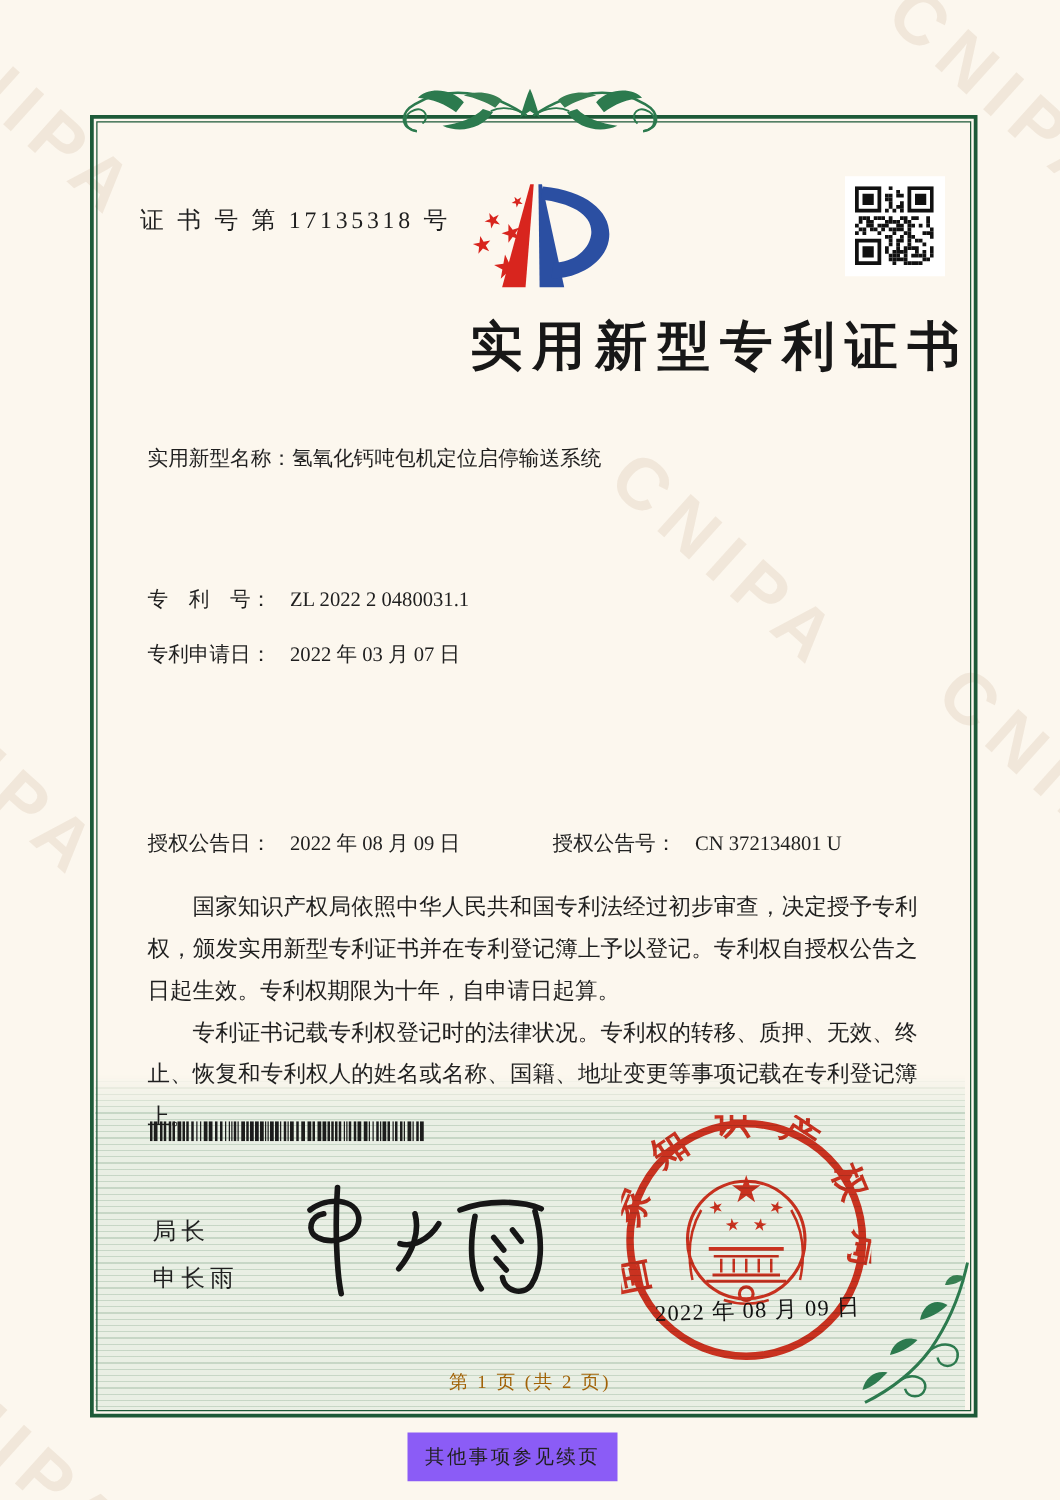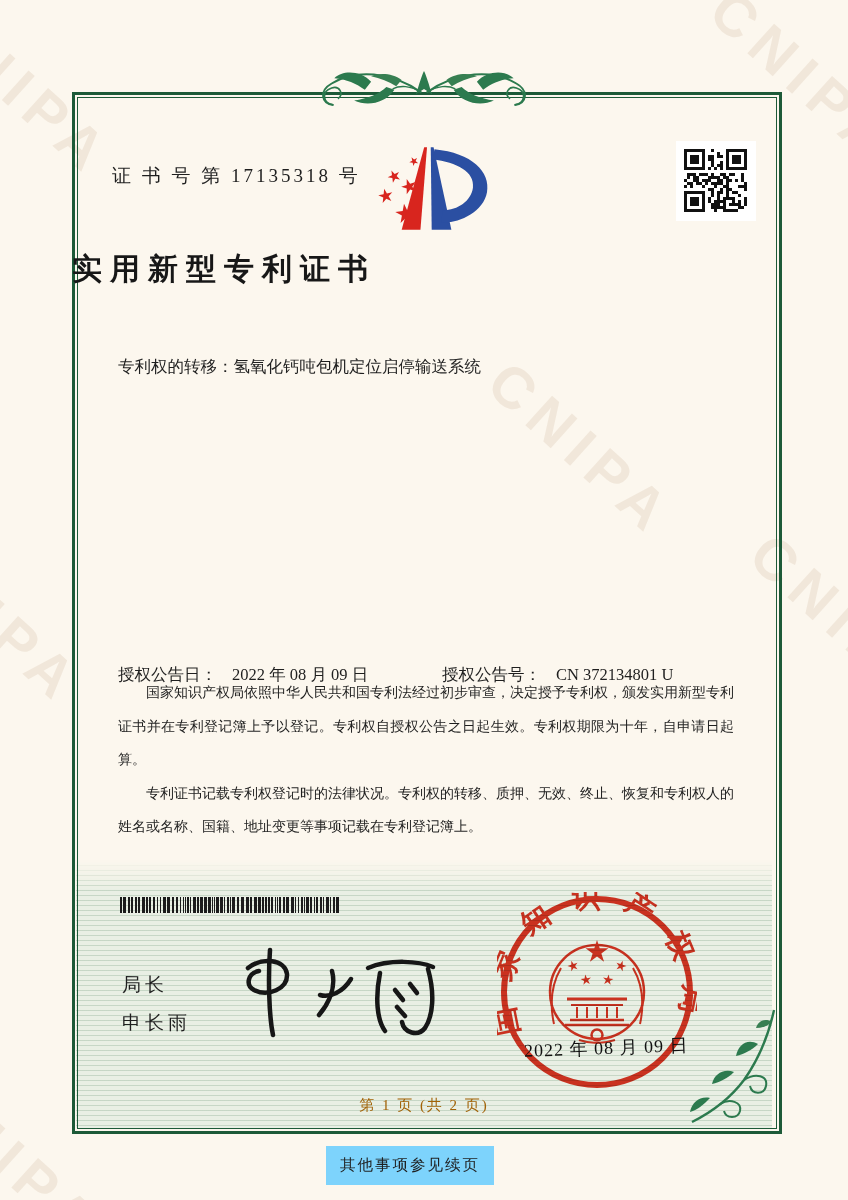--- a/index.html
+++ b/index.html
@@ -27,44 +27,44 @@
   .orn{position:absolute;z-index:3;}
   .orn-top{left:284px;top:62px;}
   .orn-corner{left:686px;top:1006px;}
 
   .content{position:absolute;left:0;top:0;width:784px;height:1200px;z-index:4;}
 
   .cert-no{position:absolute;left:112px;top:163px;font-size:19px;letter-spacing:3px;}
   .logo{position:absolute;left:352px;top:140px;}
   .qrbox{position:absolute;left:676px;top:141px;width:80px;height:80px;background:#fff;}
   .qrbox svg{position:absolute;left:8px;top:8px;}
-  .title{position:absolute;left:72px;top:249px;width:704px;text-align:left;
-         font-size:30px;font-weight:bold;letter-spacing:8px;color:#171717;}
+  .title{position:absolute;left:72px;top:249px;width:704px;text-align:right;
+         font-size:42px;font-weight:bold;letter-spacing:8px;color:#171717;}
 
   .field-row{position:absolute;left:118px;font-size:16.5px;white-space:nowrap;}
   .flabel{display:inline-block;min-width:114px;white-space:pre;}
   .fvalue{white-space:pre;}
   .grant-second{position:absolute;left:324px;top:0;white-space:nowrap;}
 
-  .paras{position:absolute;left:118px;top:676px;width:616px;font-size:14px;
+  .paras{position:absolute;left:118px;top:709px;width:616px;font-size:18px;
          line-height:33.5px;text-align:justify;}
   .paras p{margin:0;text-indent:2em;}
 
   .barcode{position:absolute;left:120px;top:897px;}
   .signer-role{position:absolute;left:122px;top:972px;font-size:19px;letter-spacing:4px;}
   .signer-name{position:absolute;left:122px;top:1010px;font-size:19px;letter-spacing:4px;text-align:right;}
   .sig{position:absolute;left:232px;top:938px;}
 
   .seal{position:absolute;left:497px;top:892px;z-index:5;mix-blend-mode:multiply;opacity:0.95;}
   .seal-date{position:absolute;left:524px;top:1036px;z-index:6;font-size:18px;
              letter-spacing:1px;color:#111;white-space:pre;transform:rotate(-2deg);}
 
   .page-info{position:absolute;left:72px;top:1096px;width:704px;text-align:center;
              font-size:15px;letter-spacing:2px;color:#a16207;z-index:4;}
-  .note-box{position:absolute;left:326px;top:1146px;background:#7dd3fc;padding:9px 14px;
+  .note-box{position:absolute;left:326px;top:1146px;background:#8b5cf6;padding:9px 14px;
             font-size:15.5px;letter-spacing:2px;z-index:4;}
 </style>
 </head>
 <body>
 
 <div class="page">
 
   <svg width="0" height="0" style="position:absolute">
     <defs>
       <polygon id="star5" points="0,-1 0.2245,-0.309 0.951,-0.309 0.3633,0.118 0.5878,0.809 0,0.382 -0.5878,0.809 -0.3633,0.118 -0.951,-0.309 -0.2245,-0.309"></polygon>
@@ -260,21 +260,27 @@
           <rect x="48" y="6" width="9" height="9" fill="#111"></rect>
           <rect x="0" y="42" width="21" height="21" fill="#111"></rect>
           <rect x="3" y="45" width="15" height="15" fill="#fff"></rect>
           <rect x="6" y="48" width="9" height="9" fill="#111"></rect>
         </svg>
     </div>
 
     <div class="title">实用新型专利证书</div>
 
     <div class="field-row" style="top:356px">
-      <span class="flabel">专利权的转移：</span><span class="fvalue">氢氧化钙吨包机定位启停输送系统</span>
+      <span class="flabel">实用新型名称：</span><span class="fvalue">氢氧化钙吨包机定位启停输送系统</span>
+    </div>
+    <div class="field-row" style="top:469px">
+      <span class="flabel">专　利　号：</span><span class="fvalue">ZL 2022 2 0480031.1</span>
+    </div>
+    <div class="field-row" style="top:513px">
+      <span class="flabel">专利申请日：</span><span class="fvalue">2022 年 03 月 07 日</span>
     </div>
 
     <div class="field-row" style="top:664px">
       <span class="flabel">授权公告日：</span><span class="fvalue">2022 年 08 月 09 日</span>
       <span class="grant-second">
         <span class="flabel">授权公告号：</span><span class="fvalue">CN 372134801 U</span>
       </span>
     </div>
 
     <div class="paras">

